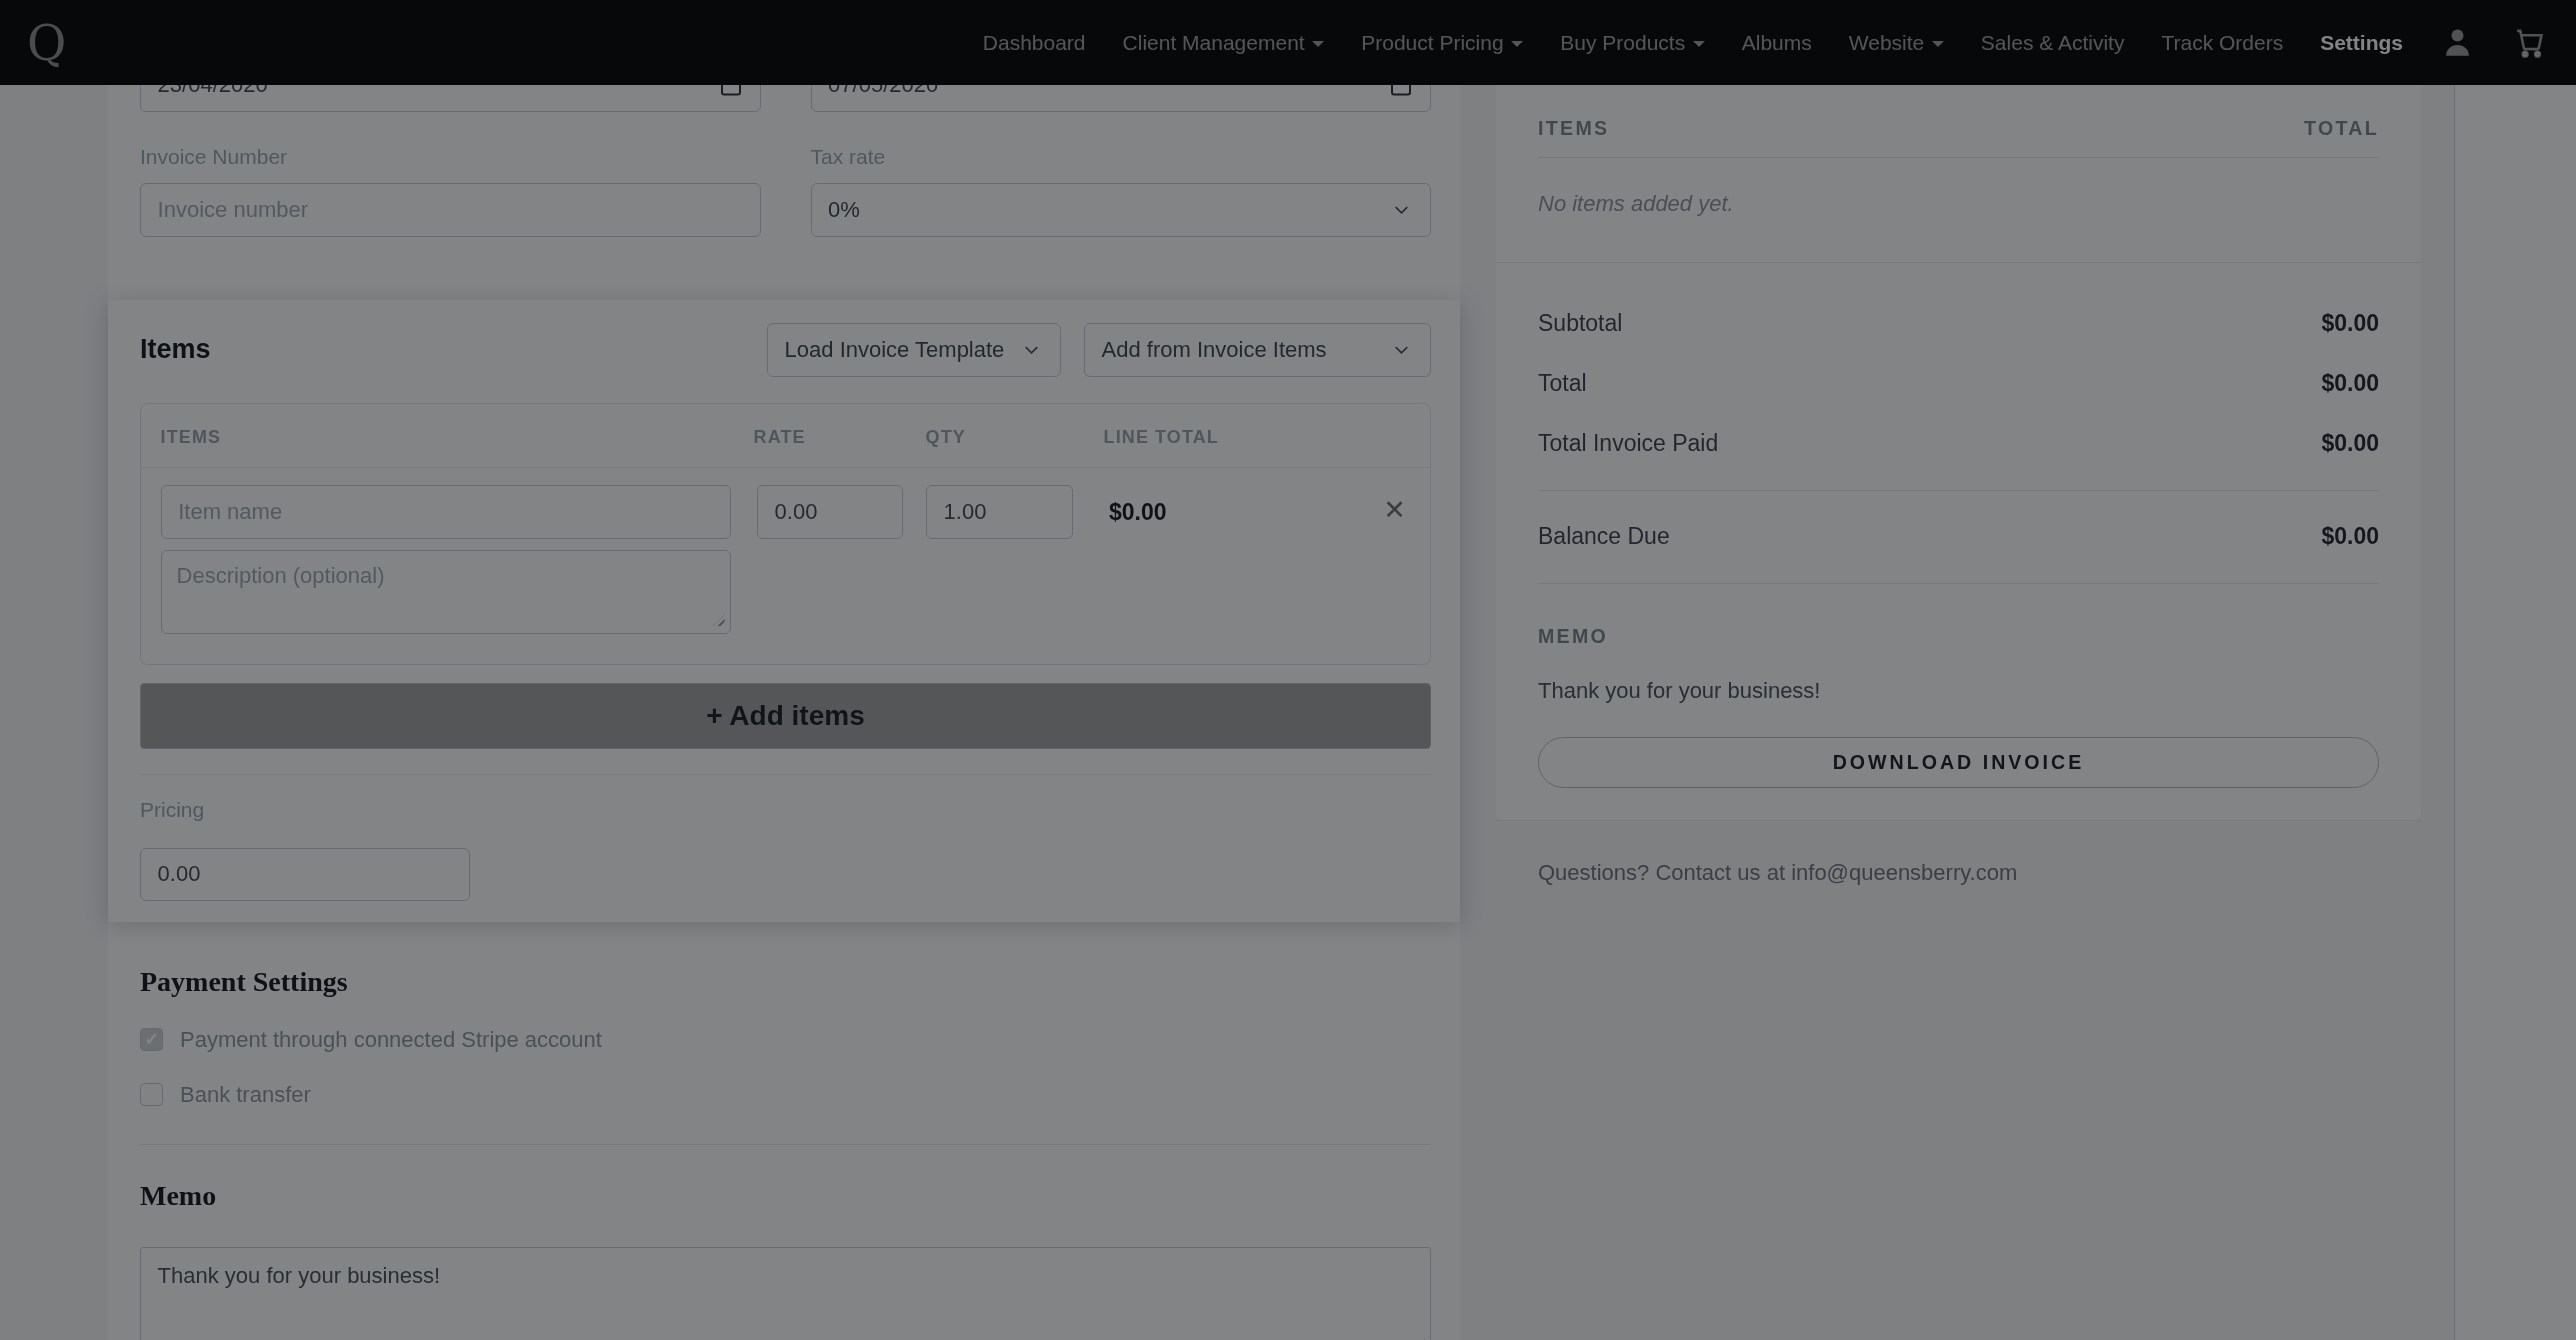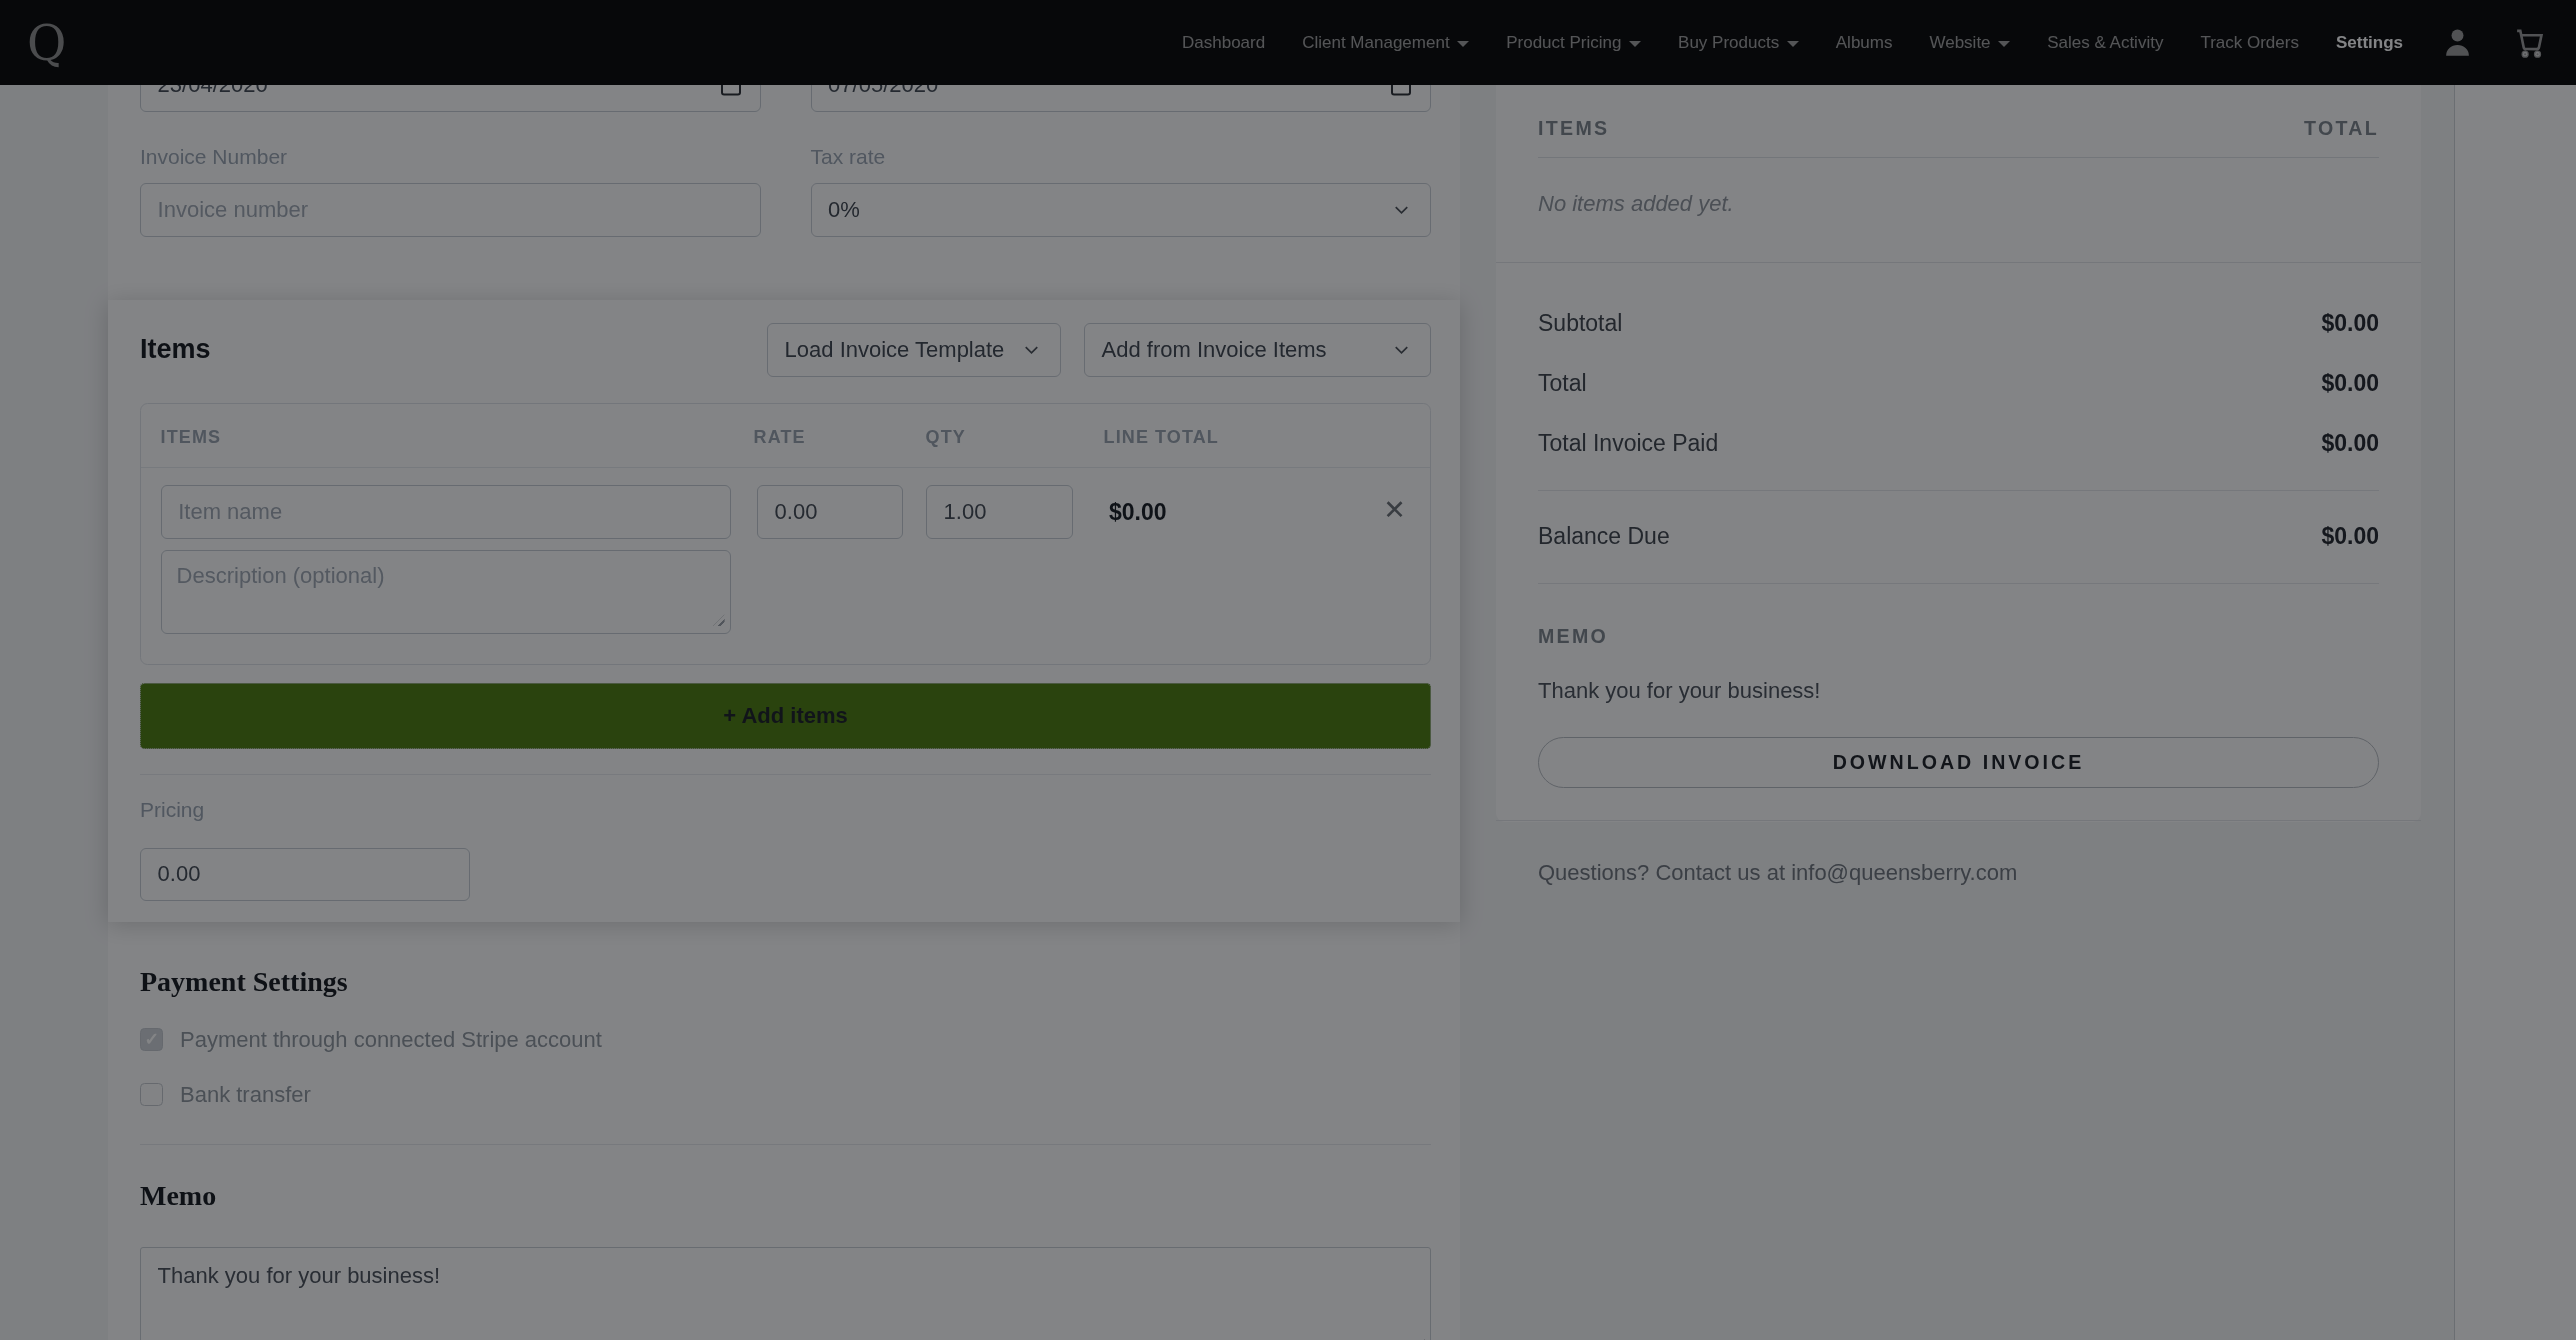--- a/index.html
+++ b/index.html
@@ -9,21 +9,21 @@
   
   .page-bg { position:absolute; left:0; top:85px; width:2455px; height:1255px;
              background:#f5f6f7; border-right:0.8px solid #cfd3d7; z-index:1; }
 
   
   .navbar { position:absolute; left:0; top:0; width:2576px; height:85px; background:#060606;
             display:flex; align-items:center; z-index:5; }
   .logo { margin-left:27px; font-family:"DejaVu Serif", serif; font-size:48px; color:#8f8f8f;
           line-height:1; }
   .nav-links { margin-left:auto; display:flex; align-items:center; gap:37px; margin-right:29px; }
-  .nav-link { font-size:17px; color:rgba(255,255,255,0.62); white-space:nowrap; cursor:pointer;
+  .nav-link { font-size:21px; color:rgba(255,255,255,0.62); white-space:nowrap; cursor:pointer;
               display:flex; align-items:center; gap:7.6px;text-align:right; }
   .nav-link.active { color:#ffffff; font-weight:700; }
   .caret { width:0; height:0; border-left:6px solid transparent; border-right:6px solid transparent;
            border-top:6.8px solid rgba(255,255,255,0.62); margin-top:3px; }
   .nav-icon { width:35px; height:35px; }
   .nav-icon svg { width:100%; height:100%; }
 
   
   .left-card { position:absolute; left:108px; top:-76px; width:1352px; height:1889px;
                background:#ffffff; border-radius:9px; z-index:2; padding:0 29px 0 32px; }
@@ -76,22 +76,22 @@
   .desc-area { display:block; width:570px; height:84px; margin-top:11.3px; border:0.8px solid #c6cdd4;
                border-radius:6px; padding:12px 15px; font-size:22px; color:#434a54; resize:none;
                font-family:"Liberation Sans",sans-serif; outline:none; position:relative; }
   .desc-area::placeholder { color:#a0a9b4; }
   .ta-wrap { position:relative; display:inline-block; }
   .ta-wrap::after { content:""; position:absolute; right:6px; bottom:7.6px; width:12px; height:12px;
                     background:repeating-linear-gradient(135deg, transparent 0 3px, #9aa0a8 3px 4.5px);
                     clip-path:polygon(100% 0, 100% 100%, 0 100%); pointer-events:none; }
 
   .add-items { margin-top:18px; height:66px; border:1.5px dotted #d2d6db; border-radius:4.5px;
-               display:flex; align-items:center; justify-content:center; font-size:22px;
-               font-weight:700; color:#1a1f26; background:#4d7c0f; cursor:pointer; }
+               display:flex; align-items:center; justify-content:center; font-size:28px;
+               font-weight:700; color:#1a1f26; background:#a3a3a3; cursor:pointer; }
 
   .items-div { border:0; border-top:0.8px solid #e8ebee; margin-top:25px; }
   .discount-wrap { margin-top:23px; }
   .inp-discount { width:330px; height:53px; margin-top:12px; }
 
   
   .payment-section { margin-top:44px; }
   .h-section { font-size:28px; font-weight:700; color:#15191f;font-family:Liberation Serif, serif; }
   .check-row { display:flex; align-items:center; gap:16.6px; margin-top:29px; }
   .checkbox { width:23.4px; height:23.4px; border-radius:4.5px; border:0.8px solid #c4c9cf; background:#fdfdfd;

